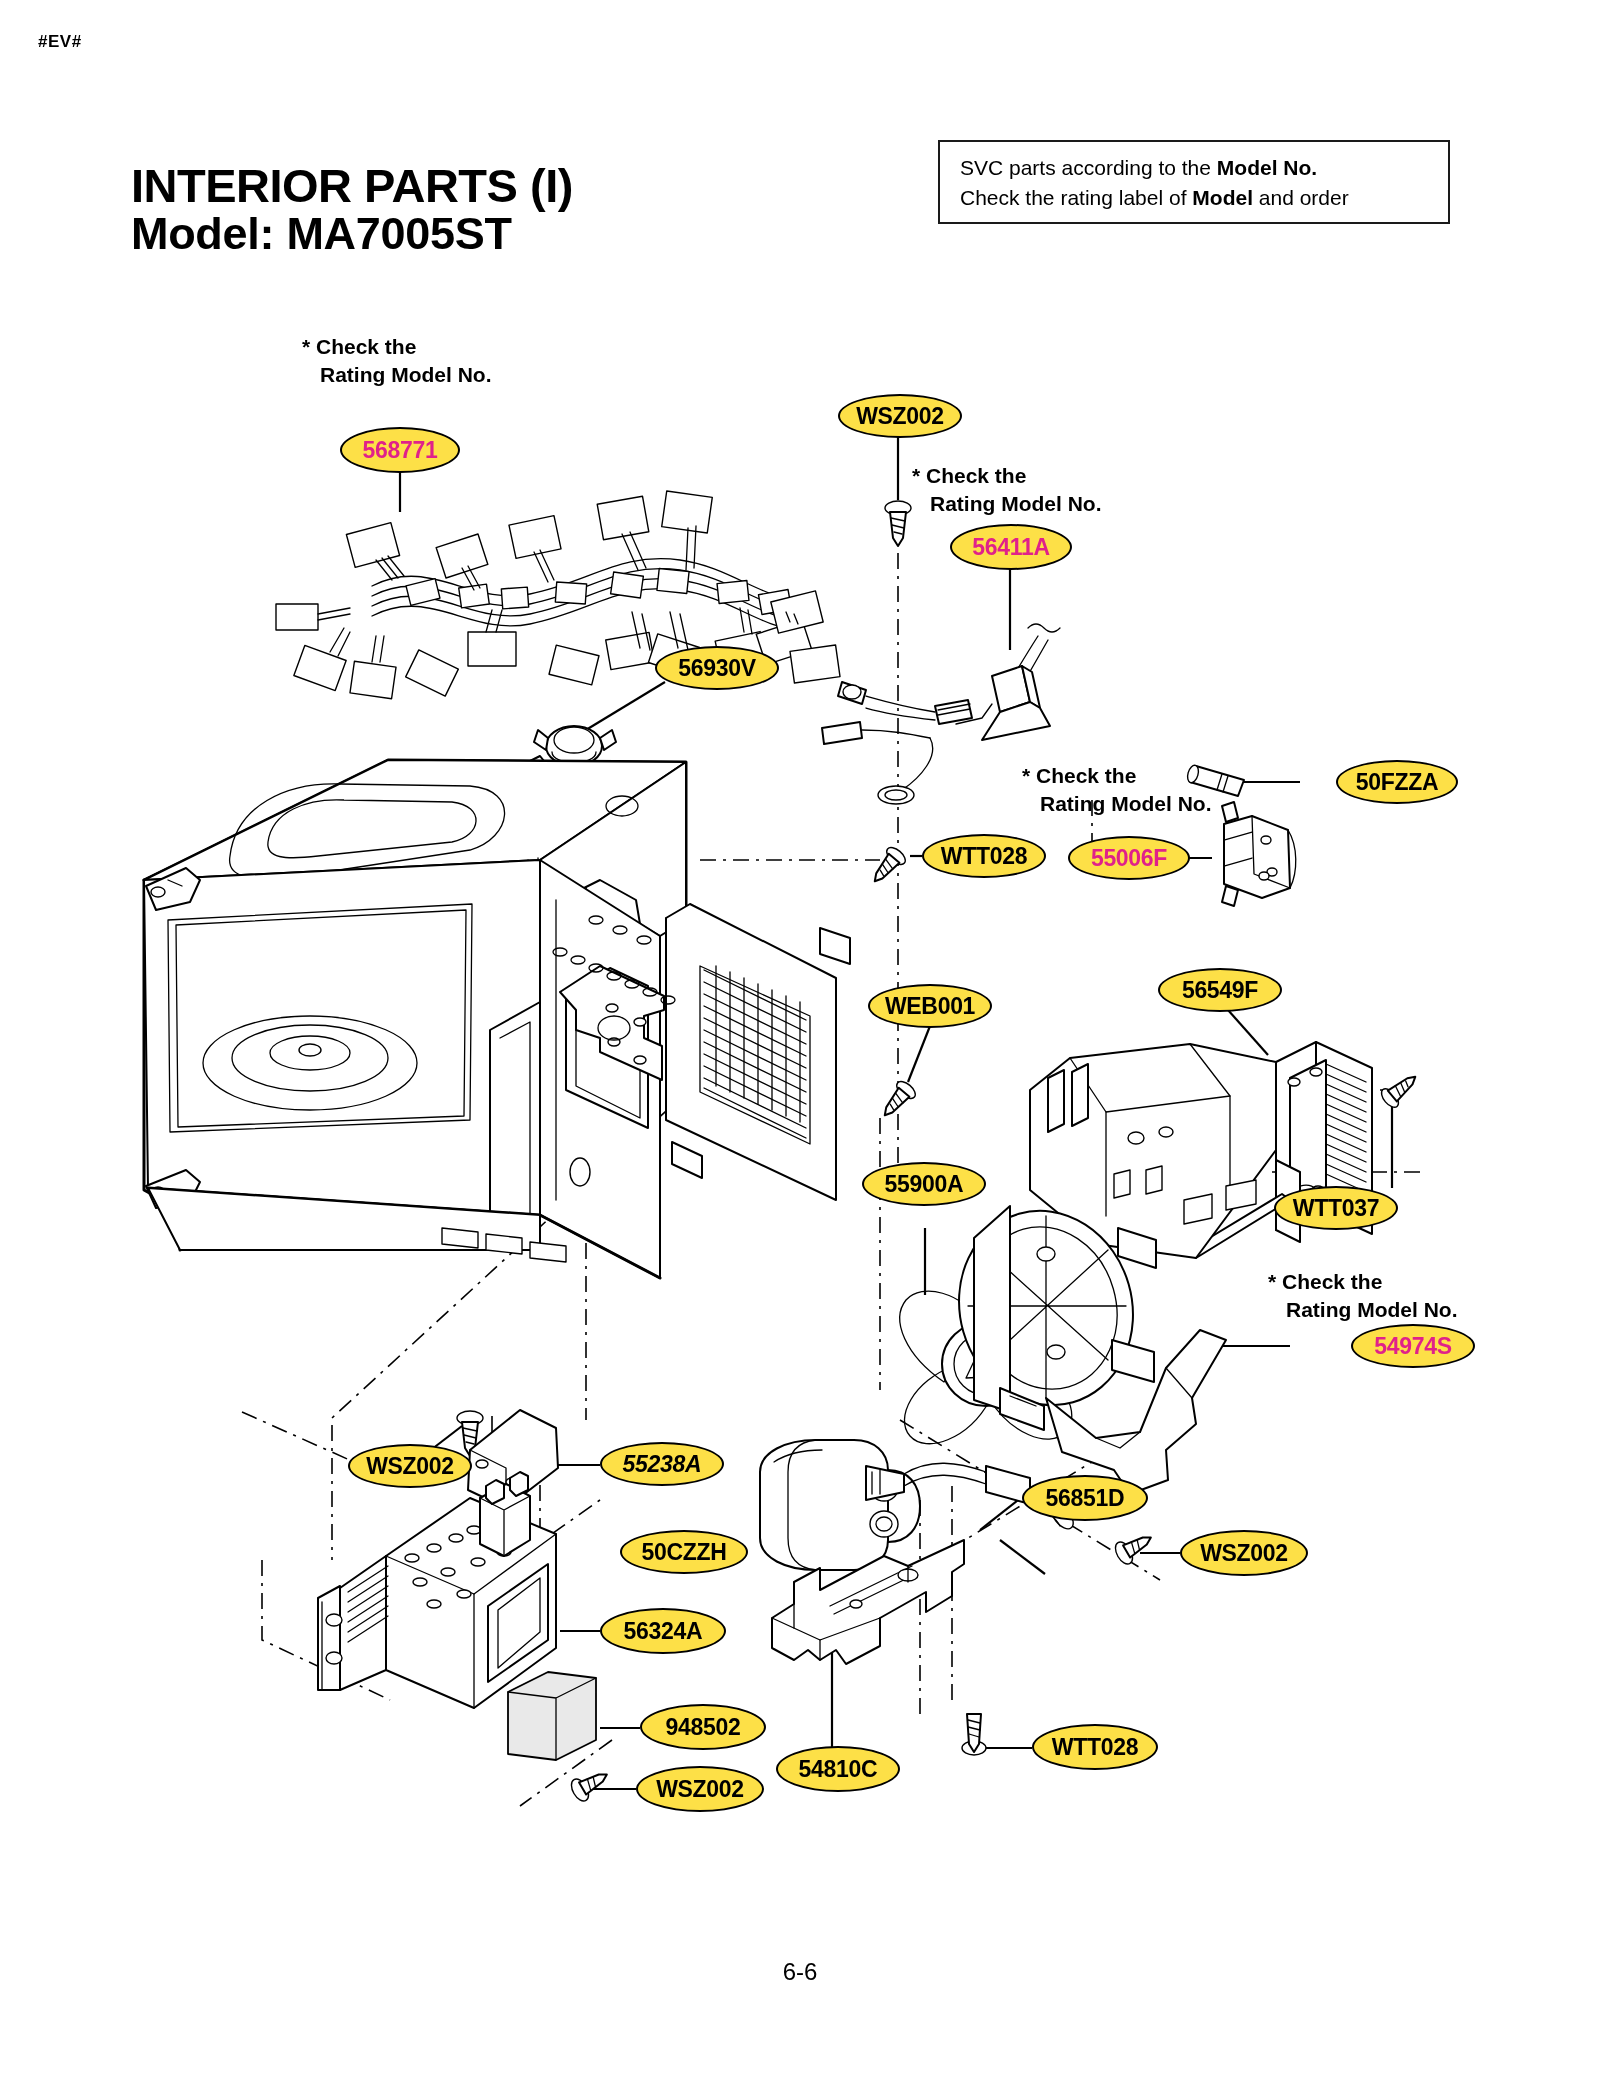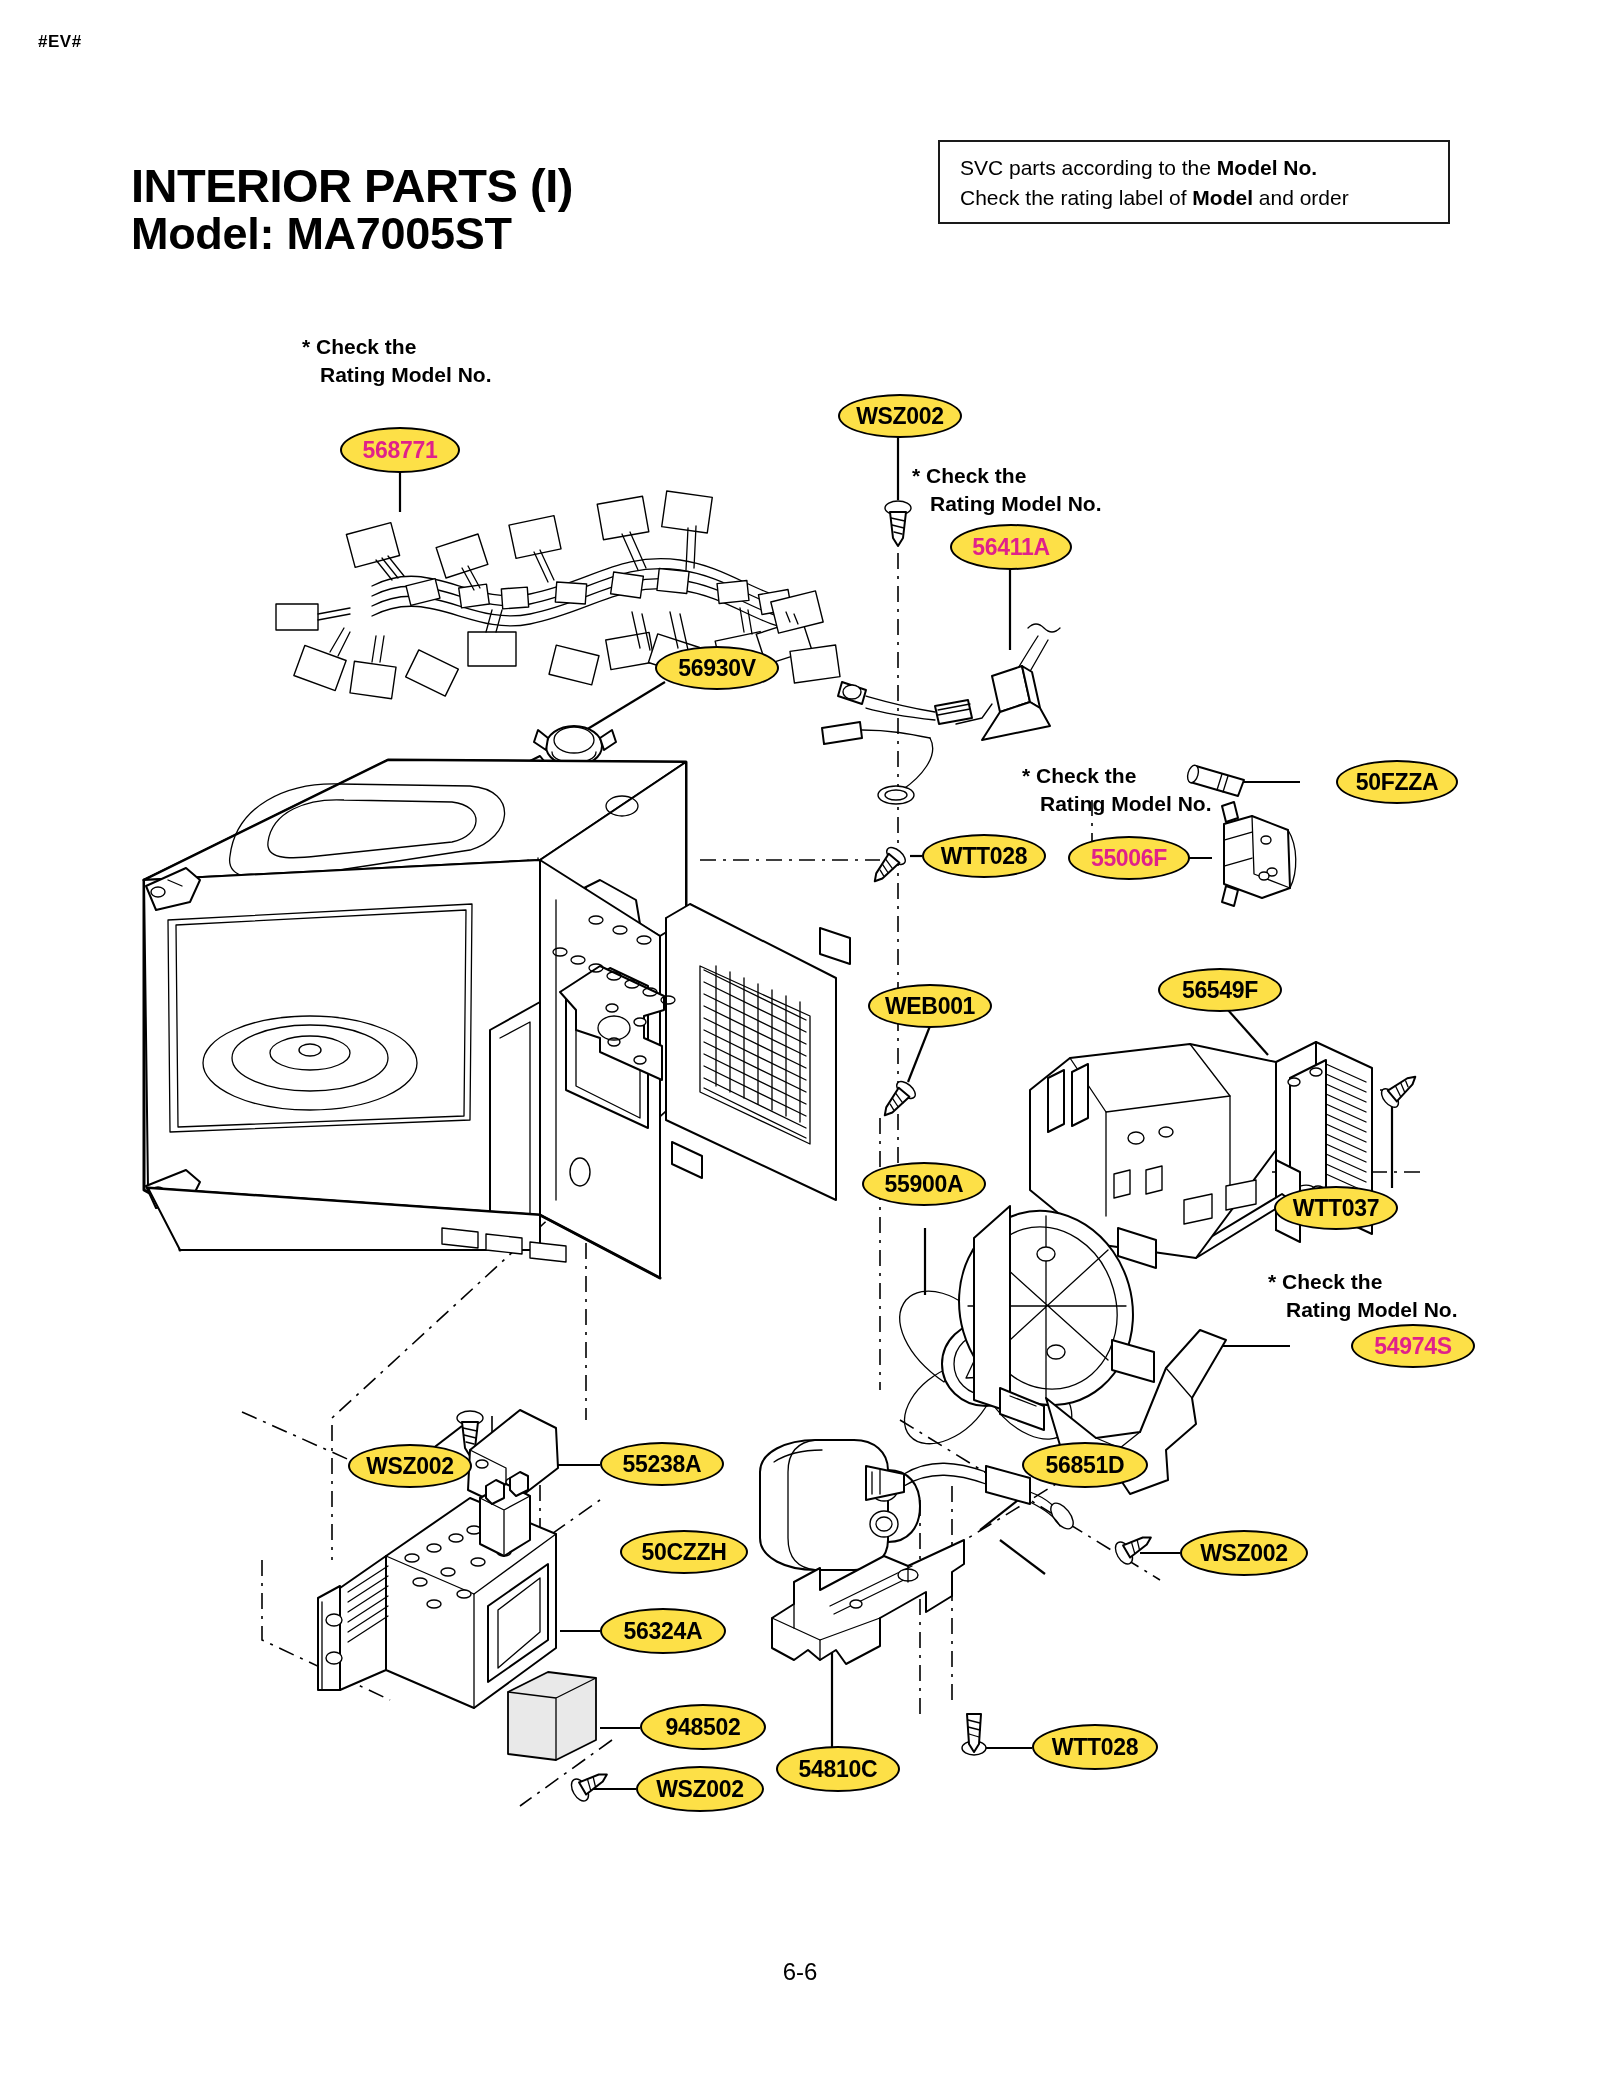--- a/index.html
+++ b/index.html
@@ -522,27 +522,27 @@
   <div class="abs callout" style="left:1158px;top:968px;width:124px;height:44px;">56549F</div>
 
   <div class="abs callout" style="left:1274px;top:1186px;width:124px;height:44px;">WTT037</div>
 
   <div class="abs callout" style="left:862px;top:1162px;width:124px;height:44px;">55900A</div>
 
   <div class="abs callout pink" style="left:1351px;top:1324px;width:124px;height:44px;">54974S</div>
 
   <div class="abs callout" style="left:348px;top:1444px;width:124px;height:44px;">WSZ002</div>
 
-  <div class="abs callout" style="left:600px;top:1442px;width:124px;height:44px;">55238A</div>
+  <div class="abs callout" style="left:600px;top:1442px;width:124px;height:44px;font-style:italic;">55238A</div>
 
   <div class="abs callout" style="left:620px;top:1530px;width:128px;height:44px;">50CZZH</div>
 
   <div class="abs callout" style="left:600px;top:1608px;width:126px;height:46px;">56324A</div>
 
-  <div class="abs callout" style="left:1022px;top:1442px;width:126px;height:46px;">56851D</div>
+  <div class="abs callout" style="left:1022px;top:1475px;width:126px;height:46px;">56851D</div>
 
   <div class="abs callout" style="left:1180px;top:1530px;width:128px;height:46px;">WSZ002</div>
 
   <div class="abs callout" style="left:640px;top:1704px;width:126px;height:46px;">948502</div>
 
   <div class="abs callout" style="left:636px;top:1766px;width:128px;height:46px;">WSZ002</div>
 
   <div class="abs callout" style="left:776px;top:1746px;width:124px;height:46px;">54810C</div>
 
   <div class="abs callout" style="left:1032px;top:1724px;width:126px;height:46px;">WTT028</div>

